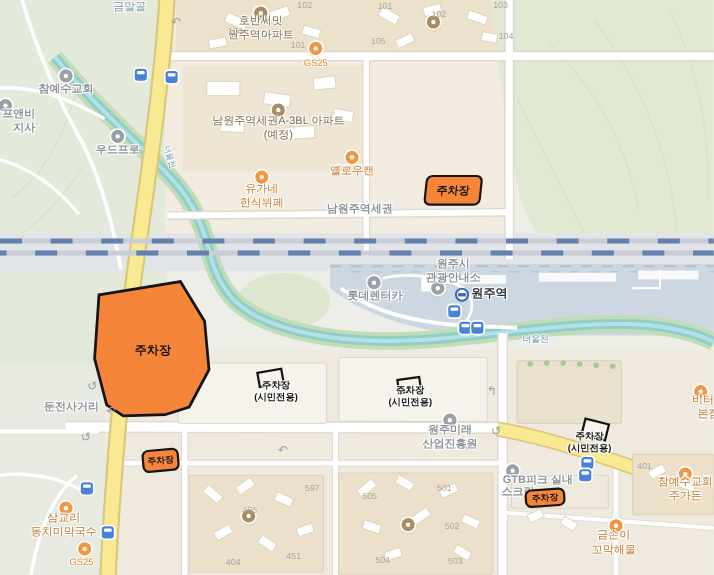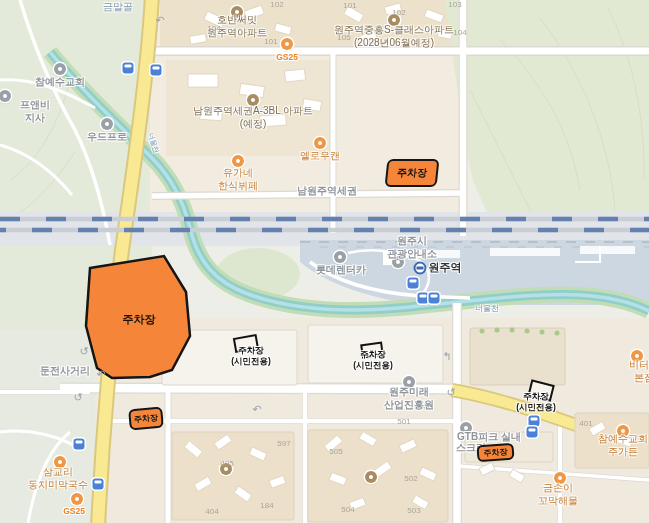--- a/index.html
+++ b/index.html
@@ -3,24 +3,24 @@
 <meta charset="utf-8">
 <style>
   html,body{margin:0;padding:0;background:#fff;}
   #map{position:relative;width:649px;height:523px;overflow:hidden;
        font-family:"Liberation Sans",sans-serif;background:#edeee8;}
   #map svg{position:absolute;left:0;top:0;}
   .lbl{position:absolute;transform:translate(-50%,-50%);font-size:10px;line-height:1.25;
        white-space:nowrap;text-align:center;color:#6f6b60;
        text-shadow:-1px -1px 0 rgba(255,255,255,.95),1px -1px 0 rgba(255,255,255,.95),
                    -1px 1px 0 rgba(255,255,255,.95),1px 1px 0 rgba(255,255,255,.95);}
-  .edge{transform:translate(0,-50%);text-align:center;margin-left:18px;}
+  .edge{transform:translate(0,-50%);text-align:right;}
   .apt{color:#7e6c50;}
   .poi{color:#c47a2f;}
-  .gs{color:#ef8222;font-weight:bold;font-size:8.5px;}
+  .gs{color:#ef8222;font-weight:normal;font-size:8.5px;}
   .grey{color:#8f949b;font-weight:bold;}
   .blue{color:#7c97ad;}
   .num{font-size:8px;color:#a9a69a;text-shadow:none;}
   .stn-name{font-size:11px;font-weight:bold;color:#2f3338;}
   .riv{font-size:8px;color:#6f93b8;}
   .big-park{font-size:11px;font-weight:bold;color:#191009;text-shadow:none;}
   .badge{position:absolute;display:flex;align-items:center;justify-content:center;
          background:#f58538;border:2.5px solid #151515;border-radius:6px;
          font-weight:bold;color:#151515;box-sizing:border-box;}
   .civ{position:absolute;transform:translate(-50%,-50%);text-align:center;font-weight:bold;
@@ -308,21 +308,20 @@
 <span class="arr" style="left:447px;top:356px">↰</span>
 <span class="arr" style="left:451px;top:392px">↺</span>
 <span class="arr" style="left:257px;top:409px">↶</span>
 <span class="arr" style="left:427px;top:407px">↶</span>
 
 <div class="lbl grey" style="left:60px;top:82px">참예수교회</div>
 <div class="lbl grey edge" style="left:2px;top:111px"><span>프앤비</span><br><span>지사</span></div>
 <div class="lbl grey" style="left:107px;top:137px">우드프로</div>
 <div class="lbl apt" style="left:237px;top:26px"><span>호반써밋</span><br><span>원주역아파트</span></div>
 <div class="lbl gs" style="left:287px;top:57px">GS25</div>
-<div class="lbl apt" style="left:394px;top:36px"><span>원주역중흥S-클래스아파트</span><br><span>(2028년06월예정)</span></div>
 <div class="lbl apt" style="left:253px;top:117px"><span>남원주역세권A-3BL 아파트</span><br><span>(예정)</span></div>
 <div class="lbl poi" style="left:320px;top:156px">옐로우캔</div>
 <div class="lbl poi" style="left:238px;top:179px"><span>유가네</span><br><span>한식뷔페</span></div>
 <div class="lbl grey" style="left:341px;top:270px">롯데렌터카</div>
 <div class="lbl grey" style="left:412px;top:247px"><span>원주시</span><br><span>관광안내소</span></div>
 <div class="lbl stn-name" style="left:445px;top:268px">원주역</div>
 <div class="lbl grey" style="left:409px;top:398px"><span>원주미래</span><br><span>산업진흥원</span></div>
 <div class="lbl grey" style="left:489px;top:437px">GTB피크 실내</div>
 <div class="lbl grey" style="left:471px;top:448px">스크린</div>
 <div class="lbl poi" style="left:644px;top:371px"><span>비터스</span><br><span>본점</span></div>
@@ -334,24 +333,24 @@
 <div class="lbl num" style="left:277px;top:5px">102</div>
 <div class="lbl num" style="left:214px;top:29px">104</div>
 <div class="lbl num" style="left:271px;top:42px">101</div>
 <div class="lbl num" style="left:350px;top:6px">101</div>
 <div class="lbl num" style="left:399px;top:13px">102</div>
 <div class="lbl num" style="left:455px;top:5px">103</div>
 <div class="lbl num" style="left:344px;top:38px">105</div>
 <div class="lbl num" style="left:460px;top:33px">104</div>
 <div class="lbl num" style="left:586px;top:424px">401</div>
 <div class="lbl num" style="left:284px;top:444px">597</div>
-<div class="lbl num" style="left:267px;top:506px">184</div>
+<div class="lbl num" style="left:267px;top:506px">451</div>
 <div class="lbl num" style="left:212px;top:512px">404</div>
 <div class="lbl num" style="left:227px;top:464px">405</div>
-<div class="lbl num" style="left:404px;top:422px">501</div>
+<div class="lbl num" style="left:404px;top:444px">501</div>
 <div class="lbl num" style="left:411px;top:479px">502</div>
 <div class="lbl num" style="left:414px;top:511px">503</div>
 <div class="lbl num" style="left:348px;top:510px">504</div>
 <div class="lbl num" style="left:336px;top:452px">505</div>
 
 <div class="lbl big-park" style="left:139px;top:320px">주차장</div>
 
 <div class="badge" style="left:386px;top:159px;width:52px;height:28px;font-size:10px;transform:skewX(-6deg)">주차장</div>
 <div class="badge" style="left:129px;top:408px;width:34px;height:21px;font-size:8px;border-width:2px;transform:rotate(-5deg)">주차장</div>
 <div class="badge" style="left:477px;top:444px;width:37px;height:17px;font-size:8px;border-width:2px;transform:rotate(-4deg)">주차장</div>

